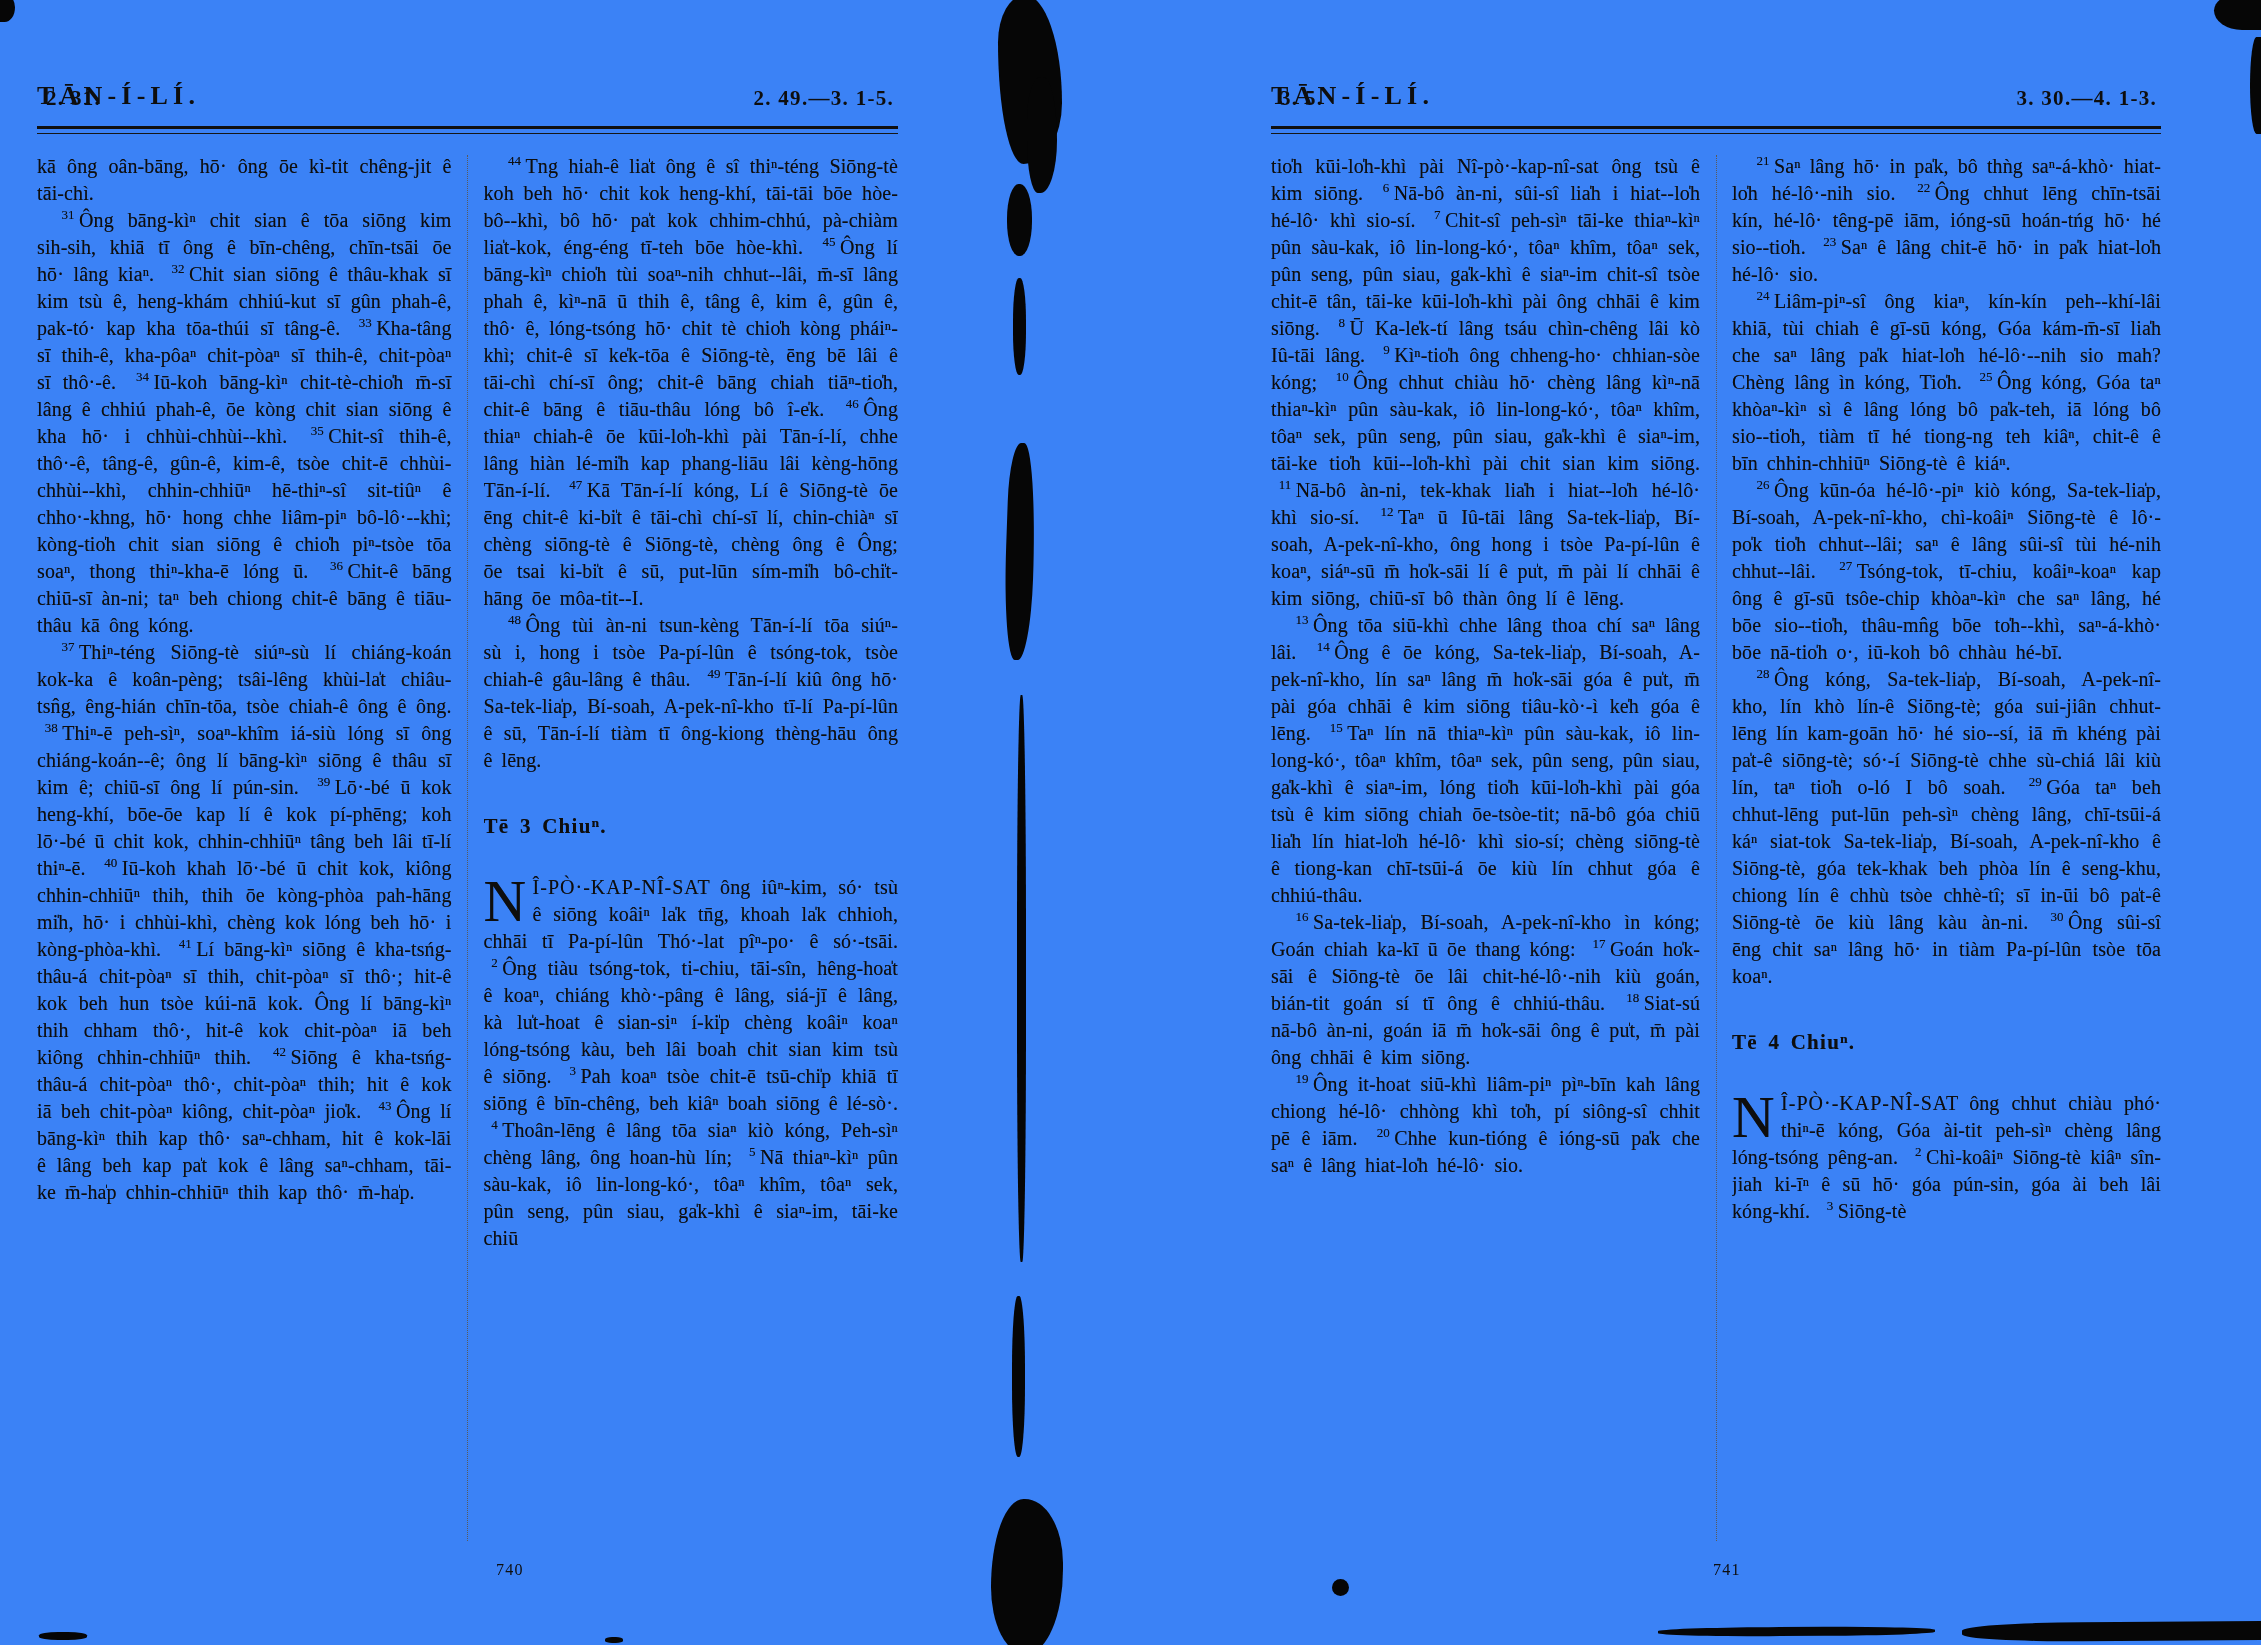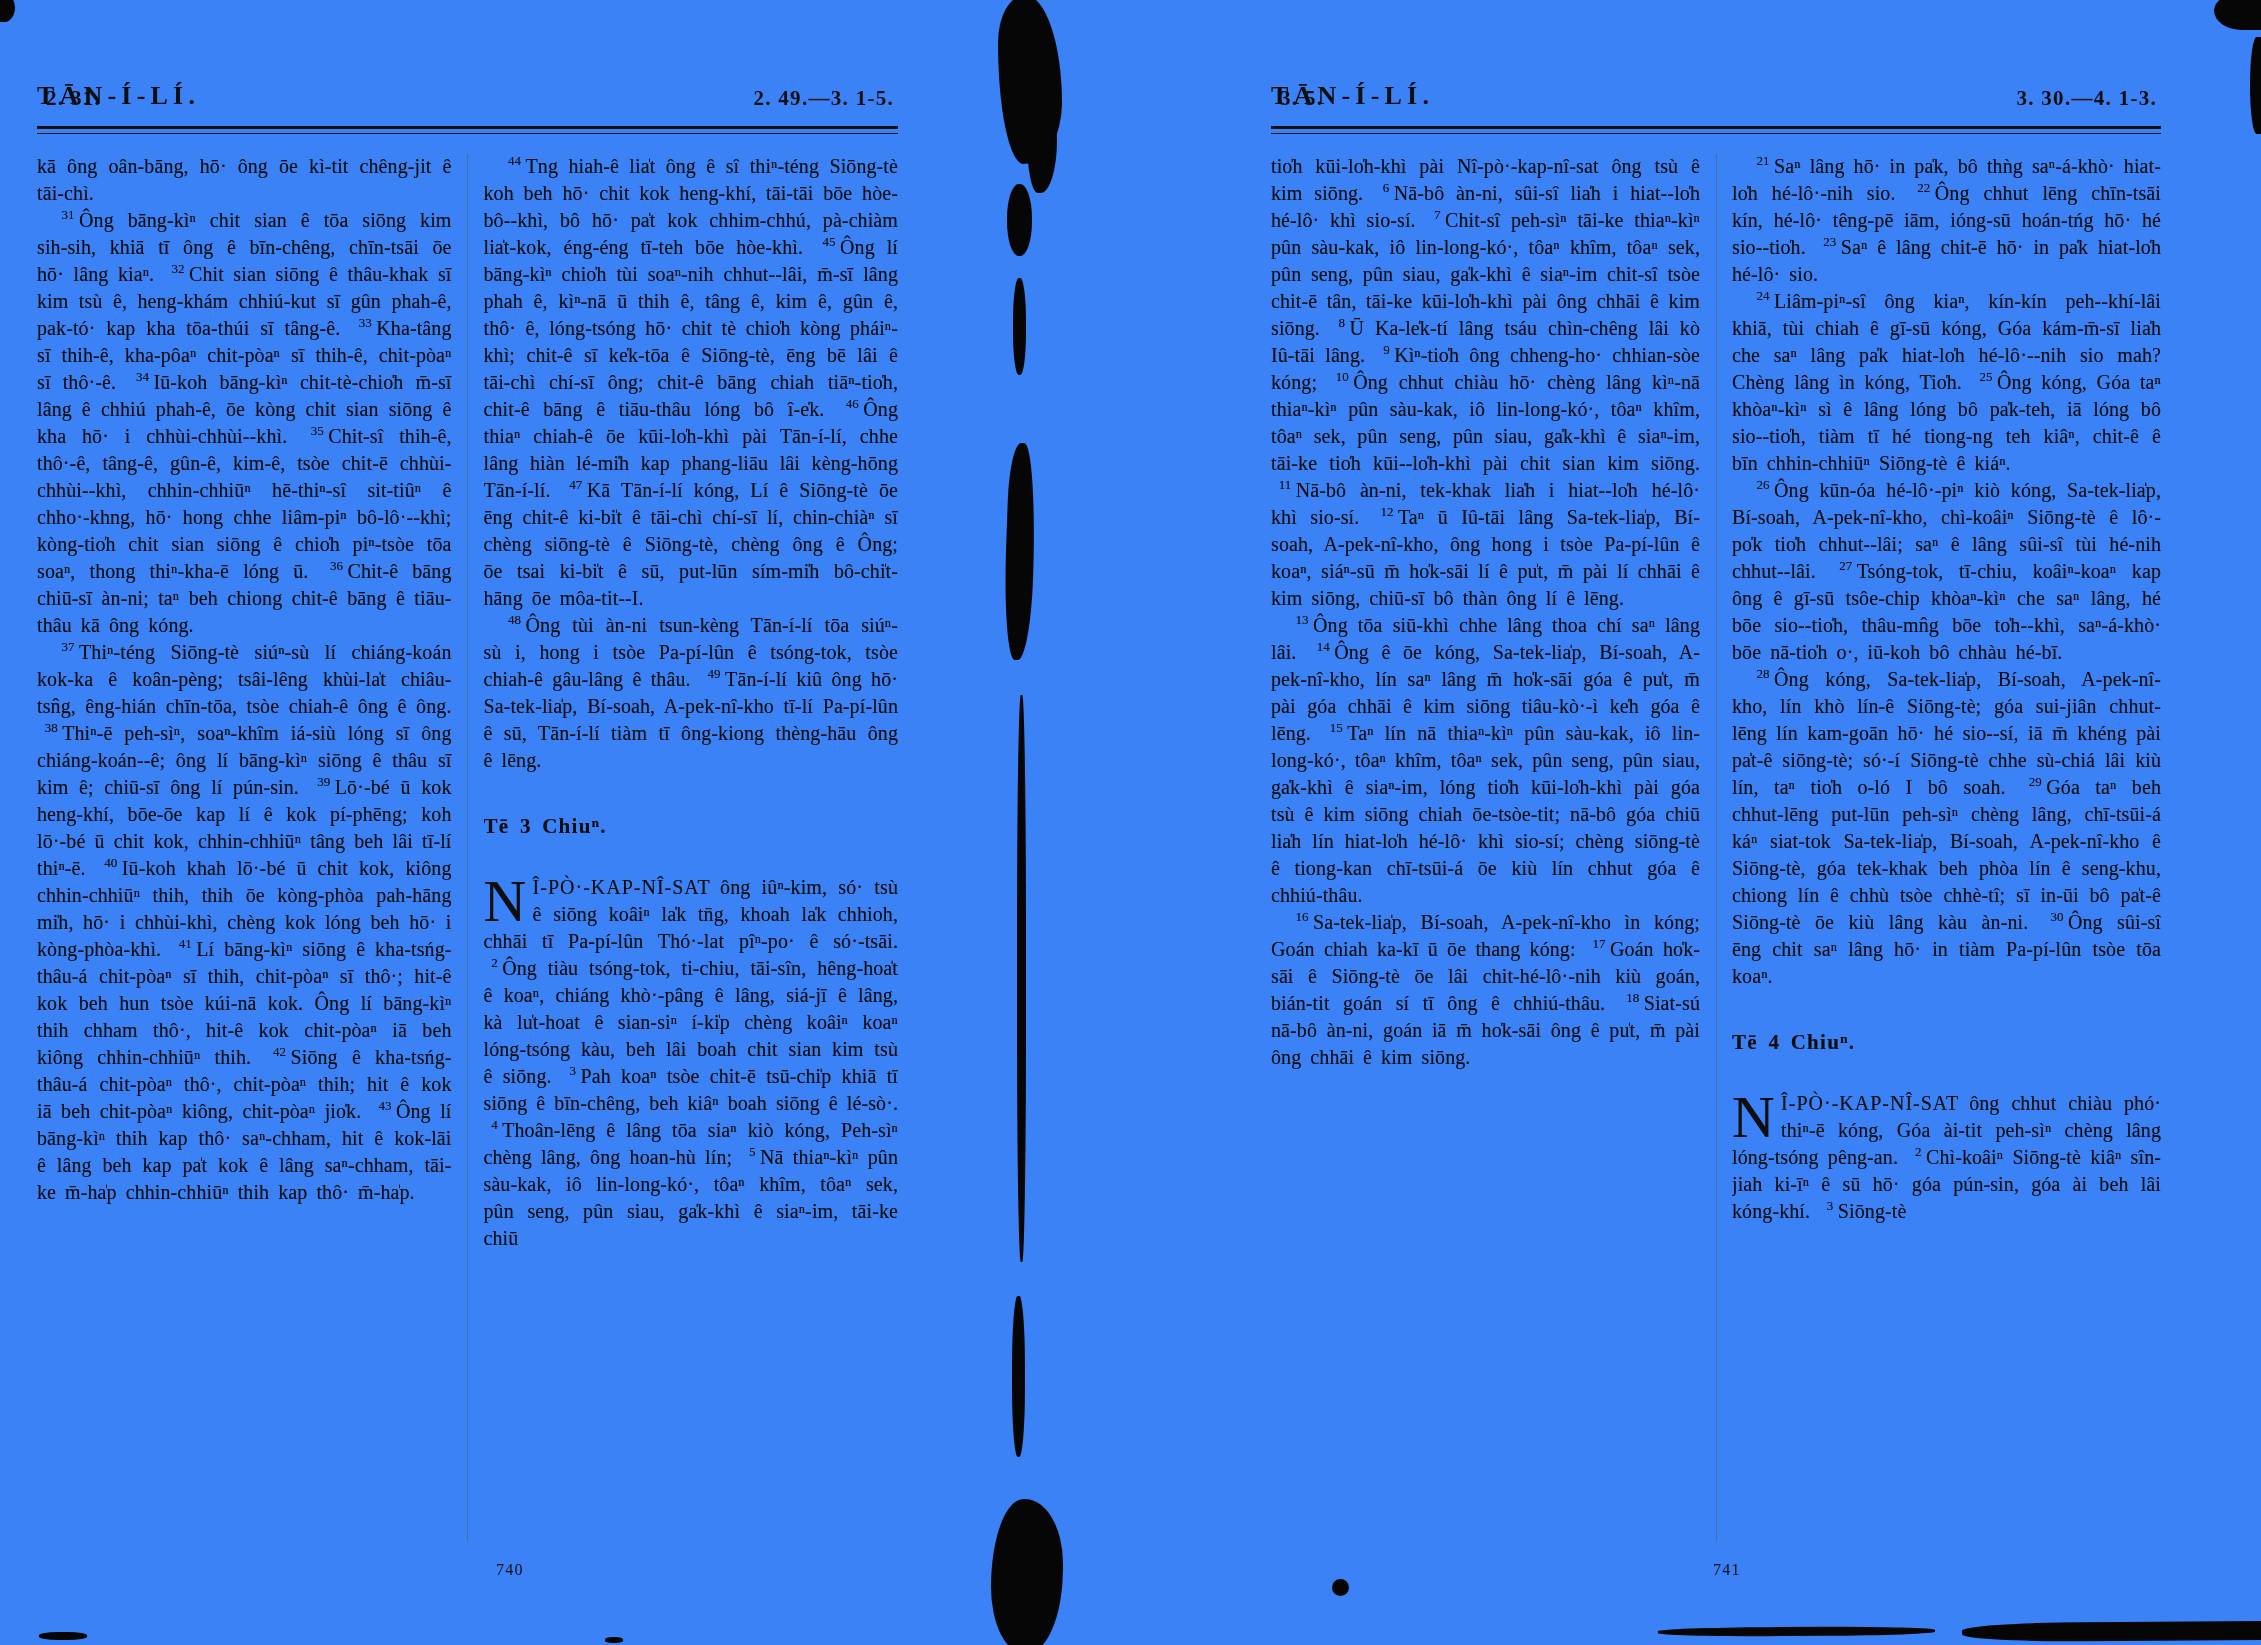--- a/index.html
+++ b/index.html
@@ -111,20 +111,21 @@
       <span class="ref left">3. 5.</span>
       <span class="book-title">TĀN-Í-LÍ.</span>
       <span class="ref right">3. 30.—4. 1-3.</span>
     </div>
     <div class="rule-double"></div>
     <div class="columns">
       <div class="column">
           <p class="para">tio̍h kūi-lo̍h-khì pài Nî-pò·-kap-nî-sat ông tsù ê kim siōng. <sup class="verse">6</sup>Nā-bô àn-ni, sûi-sî lia̍h i hiat--lo̍h hé-lô· khì sio-sí. <sup class="verse">7</sup>Chit-sî peh-sìⁿ tāi-ke thiaⁿ-kìⁿ pûn sàu-kak, iô lin-long-kó·, tôaⁿ khîm, tôaⁿ sek, pûn seng, pûn siau, ga̍k-khì ê siaⁿ-im chit-sî tsòe chit-ē tân, tāi-ke kūi-lo̍h-khì pài ông chhāi ê kim siōng. <sup class="verse">8</sup>Ū Ka-le̍k-tí lâng tsáu chìn-chêng lâi kò Iû-tāi lâng. <sup class="verse">9</sup>Kìⁿ-tio̍h ông chheng-ho· chhian-sòe kóng; <sup class="verse">10</sup>Ông chhut chiàu hō· chèng lâng kìⁿ-nā thiaⁿ-kìⁿ pûn sàu-kak, iô lin-long-kó·, tôaⁿ khîm, tôaⁿ sek, pûn seng, pûn siau, ga̍k-khì ê siaⁿ-im, tāi-ke tio̍h kūi--lo̍h-khì pài chit sian kim siōng. <sup class="verse">11</sup>Nā-bô àn-ni, tek-khak lia̍h i hiat--lo̍h hé-lô· khì sio-sí. <sup class="verse">12</sup>Taⁿ ū Iû-tāi lâng Sa-tek-lia̍p, Bí-soah, A-pek-nî-kho, ông hong i tsòe Pa-pí-lûn ê koaⁿ, siáⁿ-sū m̄ ho̍k-sāi lí ê pu̍t, m̄ pài lí chhāi ê kim siōng, chiū-sī bô thàn ông lí ê lēng. </p>
           <p class="para indent"><sup class="verse first">13</sup>Ông tōa siū-khì chhe lâng thoa chí saⁿ lâng lâi. <sup class="verse">14</sup>Ông ê ōe kóng, Sa-tek-lia̍p, Bí-soah, A-pek-nî-kho, lín saⁿ lâng m̄ ho̍k-sāi góa ê pu̍t, m̄ pài góa chhāi ê kim siōng tiâu-kò·-ì ke̍h góa ê lēng. <sup class="verse">15</sup>Taⁿ lín nā thiaⁿ-kìⁿ pûn sàu-kak, iô lin-long-kó·, tôaⁿ khîm, tôaⁿ sek, pûn seng, pûn siau, ga̍k-khì ê siaⁿ-im, lóng tio̍h kūi-lo̍h-khì pài góa tsù ê kim siōng chiah ōe-tsòe-tit; nā-bô góa chiū lia̍h lín hiat-lo̍h hé-lô· khì sio-sí; chèng siōng-tè ê tiong-kan chī-tsūi-á ōe kiù lín chhut góa ê chhiú-thâu. </p>
           <p class="para indent"><sup class="verse first">16</sup>Sa-tek-lia̍p, Bí-soah, A-pek-nî-kho ìn kóng; Goán chiah ka-kī ū ōe thang kóng: <sup class="verse">17</sup>Goán ho̍k-sāi ê Siōng-tè ōe lâi chit-hé-lô·-nih kiù goán, bián-tit goán sí tī ông ê chhiú-thâu. <sup class="verse">18</sup>Siat-sú nā-bô àn-ni, goán iā m̄ ho̍k-sāi ông ê pu̍t, m̄ pài ông chhāi ê kim siōng. </p>
+          <p class="para indent"><sup class="verse first">19</sup>Ông it-hoat siū-khì liâm-piⁿ pìⁿ-bīn kah lâng chiong hé-lô· chhòng khì to̍h, pí siông-sî chhit pē ê iām. <sup class="verse">20</sup>Chhe kun-tióng ê ióng-sū pa̍k che saⁿ ê lâng hiat-lo̍h hé-lô· sio. </p>
         </div>
       <div class="col-divider"></div>
       <div class="column">
           <p class="para indent"><sup class="verse first">21</sup>Saⁿ lâng hō· in pa̍k, bô thǹg saⁿ-á-khò· hiat-lo̍h hé-lô·-nih sio. <sup class="verse">22</sup>Ông chhut lēng chīn-tsāi kín, hé-lô· têng-pē iām, ióng-sū hoán-tńg hō· hé sio--tio̍h. <sup class="verse">23</sup>Saⁿ ê lâng chit-ē hō· in pa̍k hiat-lo̍h hé-lô· sio. </p>
           <p class="para indent"><sup class="verse first">24</sup>Liâm-piⁿ-sî ông kiaⁿ, kín-kín peh--khí-lâi khiā, tùi chiah ê gī-sū kóng, Góa kám-m̄-sī lia̍h che saⁿ lâng pa̍k hiat-lo̍h hé-lô·--nih sio mah? Chèng lâng ìn kóng, Tio̍h. <sup class="verse">25</sup>Ông kóng, Góa taⁿ khòaⁿ-kìⁿ sì ê lâng lóng bô pa̍k-teh, iā lóng bô sio--tio̍h, tiàm tī hé tiong-ng teh kiâⁿ, chit-ê ê bīn chhin-chhiūⁿ Siōng-tè ê kiáⁿ. </p>
           <p class="para indent"><sup class="verse first">26</sup>Ông kūn-óa hé-lô·-piⁿ kiò kóng, Sa-tek-lia̍p, Bí-soah, A-pek-nî-kho, chì-koâiⁿ Siōng-tè ê lô·-po̍k tio̍h chhut--lâi; saⁿ ê lâng sûi-sî tùi hé-nih chhut--lâi. <sup class="verse">27</sup>Tsóng-tok, tī-chiu, koâiⁿ-koaⁿ kap ông ê gī-sū tsôe-chip khòaⁿ-kìⁿ che saⁿ lâng, hé bōe sio--tio̍h, thâu-mn̂g bōe to̍h--khì, saⁿ-á-khò· bōe nā-tio̍h o·, iū-koh bô chhàu hé-bī. </p>
           <p class="para indent"><sup class="verse first">28</sup>Ông kóng, Sa-tek-lia̍p, Bí-soah, A-pek-nî-kho, lín khò lín-ê Siōng-tè; góa sui-jiân chhut-lēng lín kam-goān hō· hé sio--sí, iā m̄ khéng pài pa̍t-ê siōng-tè; só·-í Siōng-tè chhe sù-chiá lâi kiù lín, taⁿ tio̍h o-ló I bô soah. <sup class="verse">29</sup>Góa taⁿ beh chhut-lēng put-lūn peh-sìⁿ chèng lâng, chī-tsūi-á káⁿ siat-tok Sa-tek-lia̍p, Bí-soah, A-pek-nî-kho ê Siōng-tè, góa tek-khak beh phòa lín ê seng-khu, chiong lín ê chhù tsòe chhè-tî; sī in-ūi bô pa̍t-ê Siōng-tè ōe kiù lâng kàu àn-ni. <sup class="verse">30</sup>Ông sûi-sî ēng chit saⁿ lâng hō· in tiàm Pa-pí-lûn tsòe tōa koaⁿ. </p>
           <div class="chapter-heading">Tē 4 Chiuⁿ.</div>
           <p class="para"><span class="dropcap">N</span><span class="lead">Î-PÒ·-KAP-NÎ-SAT </span>ông chhut chiàu phó· thiⁿ-ē kóng, Góa ài-tit peh-sìⁿ chèng lâng lóng-tsóng pêng-an. <sup class="verse">2</sup>Chì-koâiⁿ Siōng-tè kiâⁿ sîn-jiah ki-īⁿ ê sū hō· góa pún-sin, góa ài beh lâi kóng-khí. <sup class="verse">3</sup>Siōng-tè </p>
         </div>

